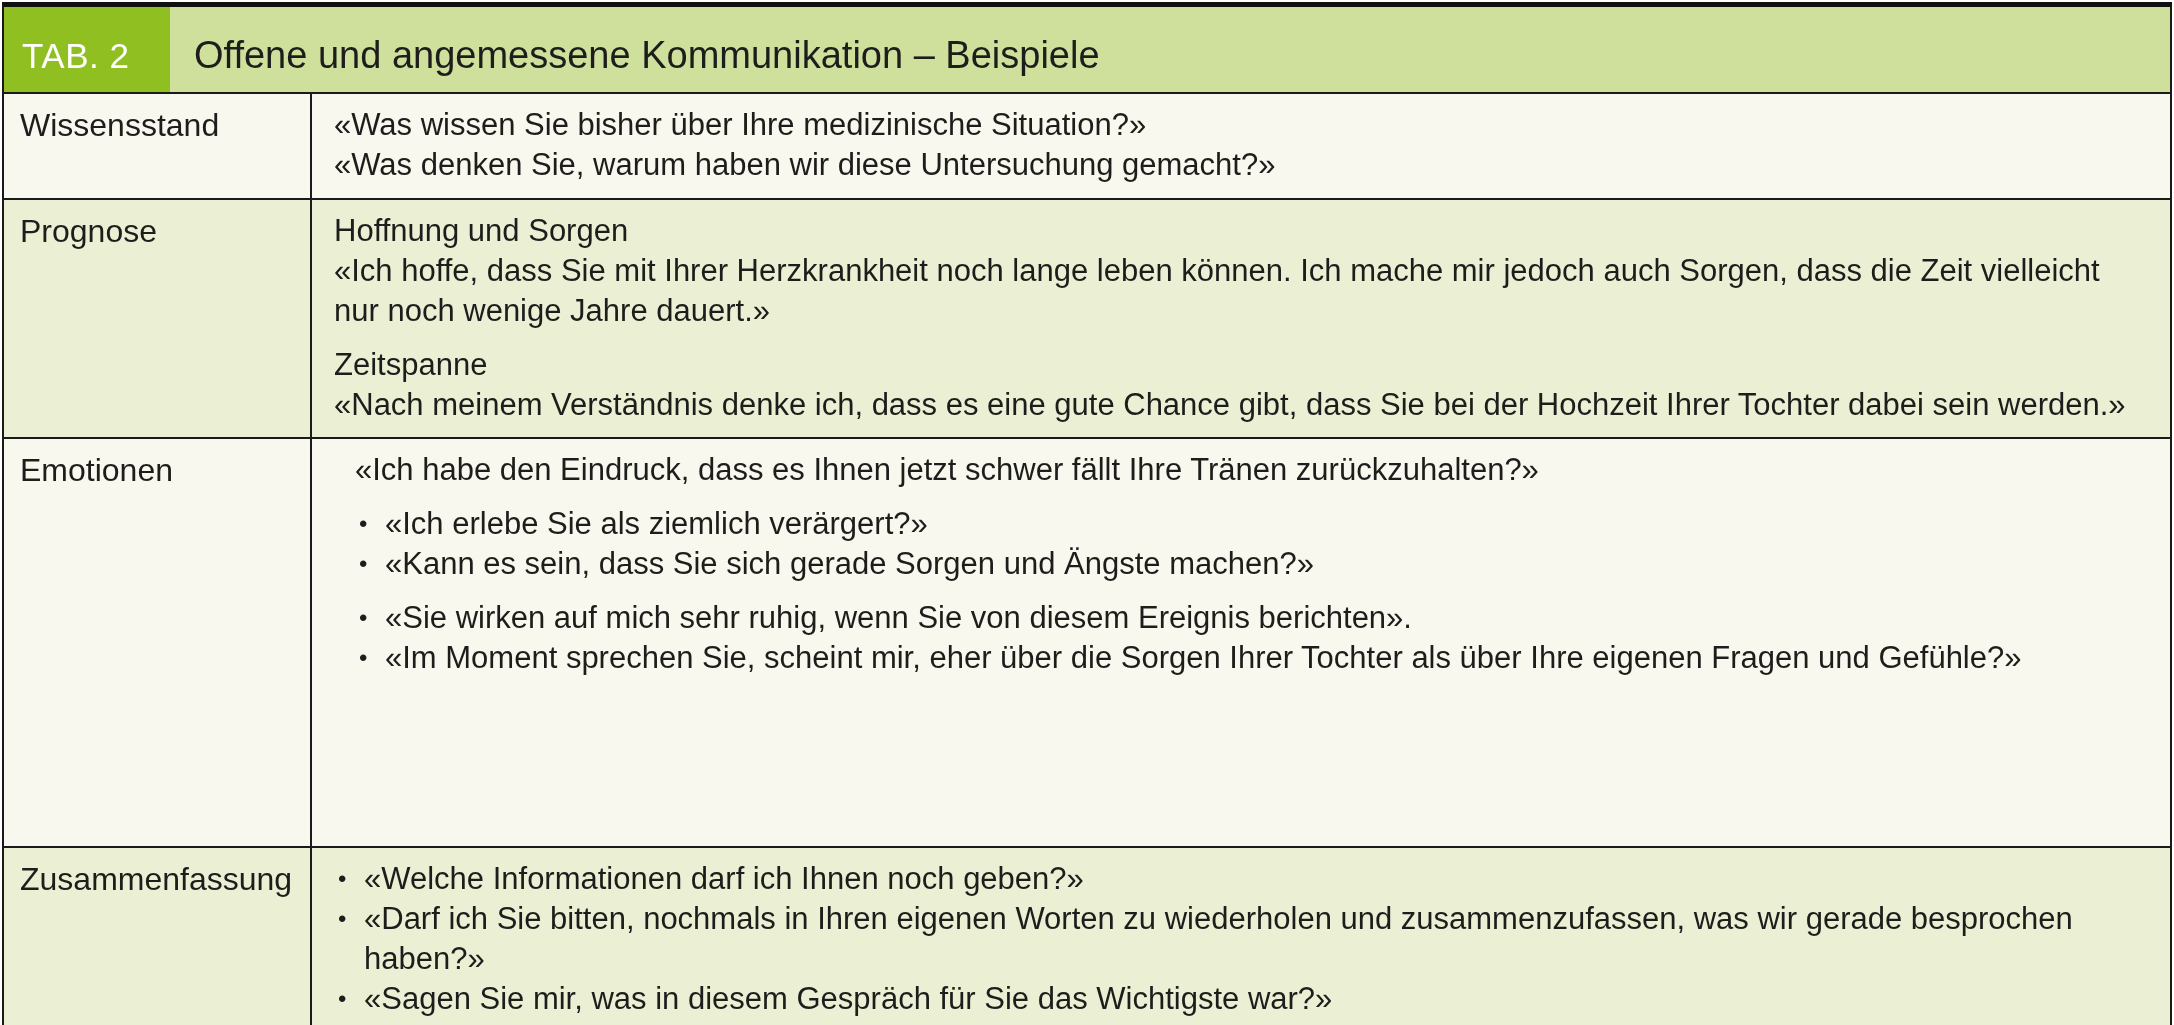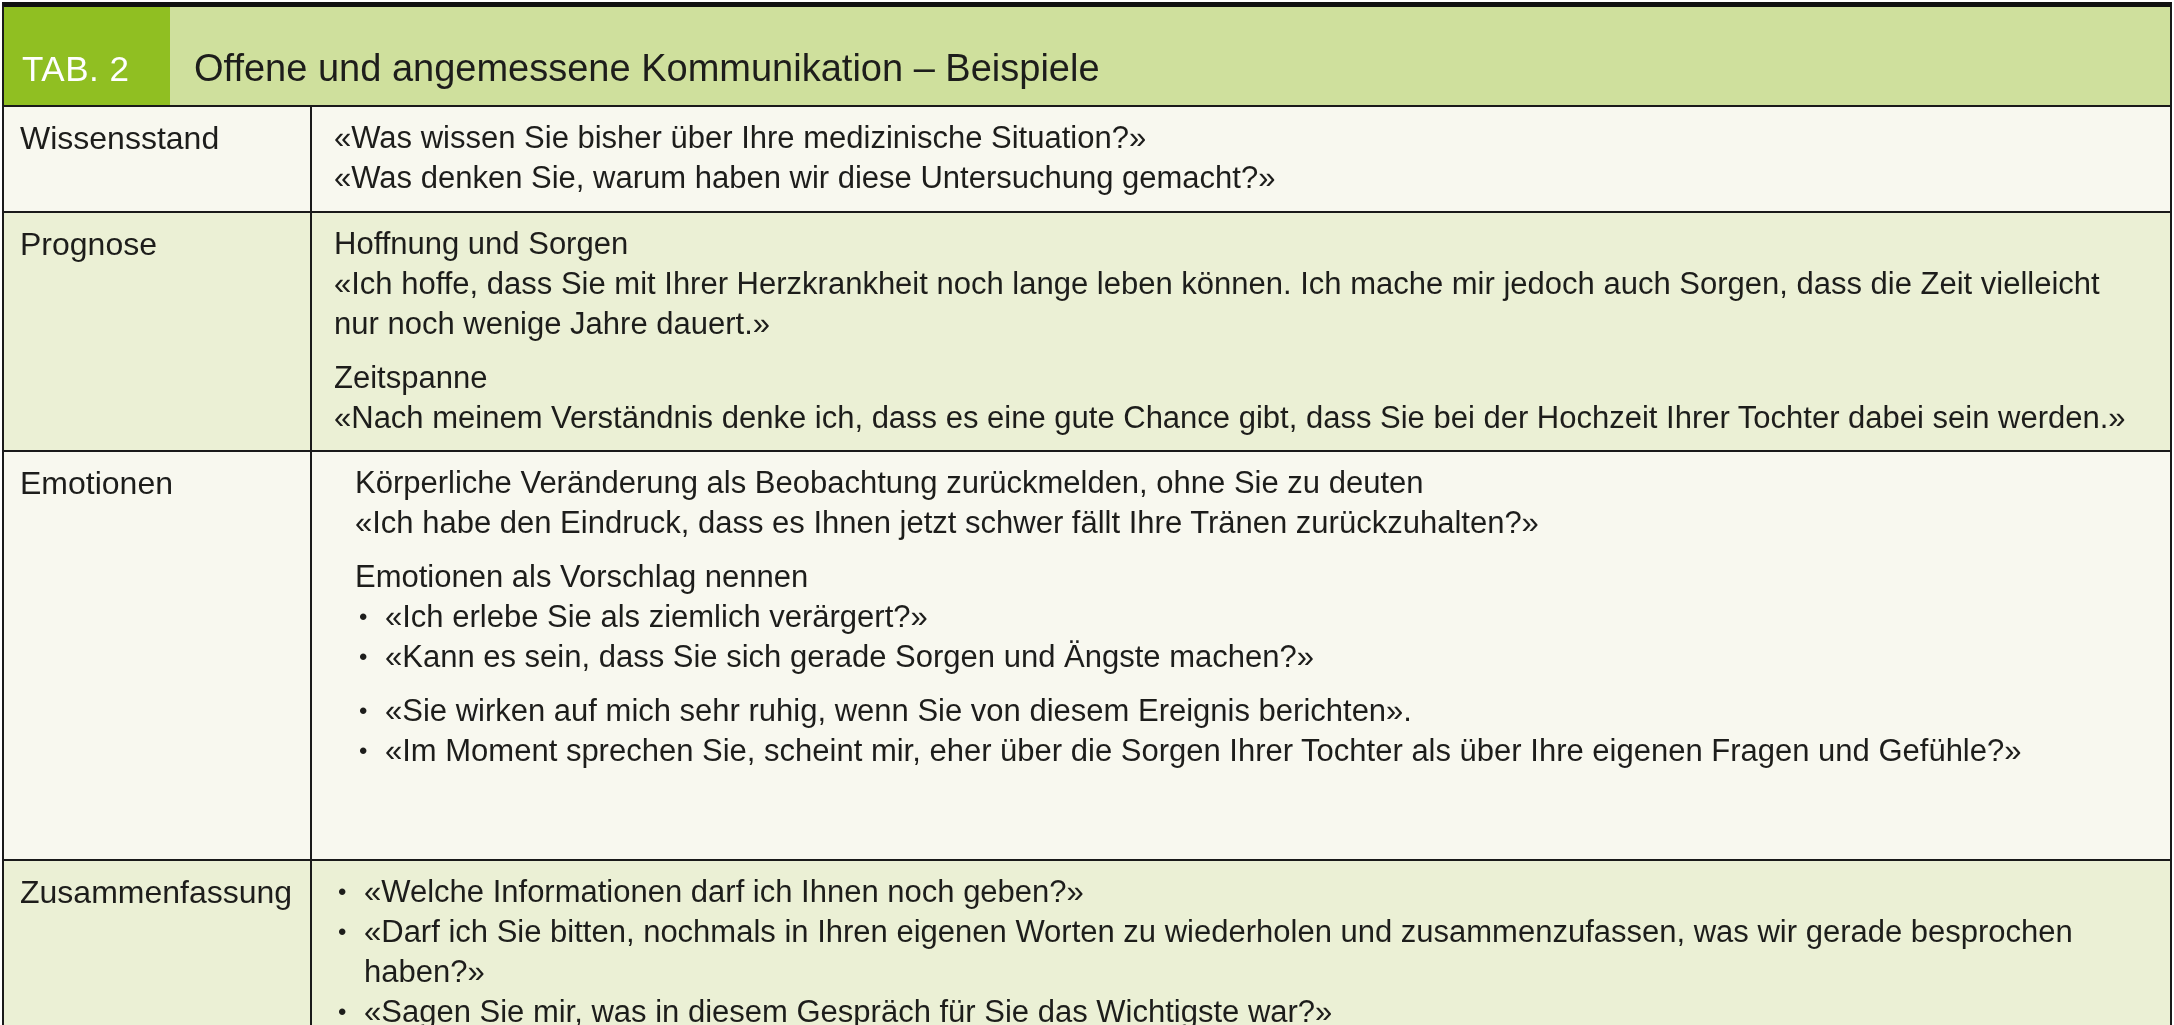--- a/index.html
+++ b/index.html
@@ -21,21 +21,21 @@
     left: 2px;
     top: 2px;
     width: 2166px;
     border: 2px solid #1a1a1a;
     border-top: 5px solid #101010;
     box-sizing: content-box;
   }
   
   .header {
     display: flex;
-    height: 98px;
+    height: 85px;
     background: #cfe09d;
   }
   .badge {
     flex: 0 0 166px;
     width: 166px;
     background: #90bf22;
     color: #ffffff;
     display: flex;
     align-items: flex-end;
     padding: 0 0 16px 18px;
@@ -124,25 +124,23 @@
             <div class="block">
               <div class="block-heading">Zeitspanne</div>
               <div class="plain-line">«Nach meinem Verständnis denke ich, dass es eine gute Chance gibt, dass Sie bei der Hochzeit Ihrer Tochter dabei sein werden.»</div>
             </div>
           </div>
         </div>
         <div class="row tone-cream">
           <div class="cell-label">Emotionen</div>
           <div class="cell-content">
             <div class="block">
-              <div class="block-heading">Körperliche Veränderung als Beobachtung zurückmelden, ohne Sie zu deuten</div>
               <div class="plain-line">«Ich habe den Eindruck, dass es Ihnen jetzt schwer fällt Ihre Tränen zurückzuhalten?»</div>
             </div>
             <div class="block">
-              <div class="block-heading">Emotionen als Vorschlag nennen</div>
               <div class="bullet-row">
                 <span class="bullet-dot">•</span>
                 <span class="bullet-text">«Ich erlebe Sie als ziemlich verärgert?»</span>
               </div>
               <div class="bullet-row">
                 <span class="bullet-dot">•</span>
                 <span class="bullet-text">«Kann es sein, dass Sie sich gerade Sorgen und Ängste machen?»</span>
               </div>
             </div>
             <div class="block">

